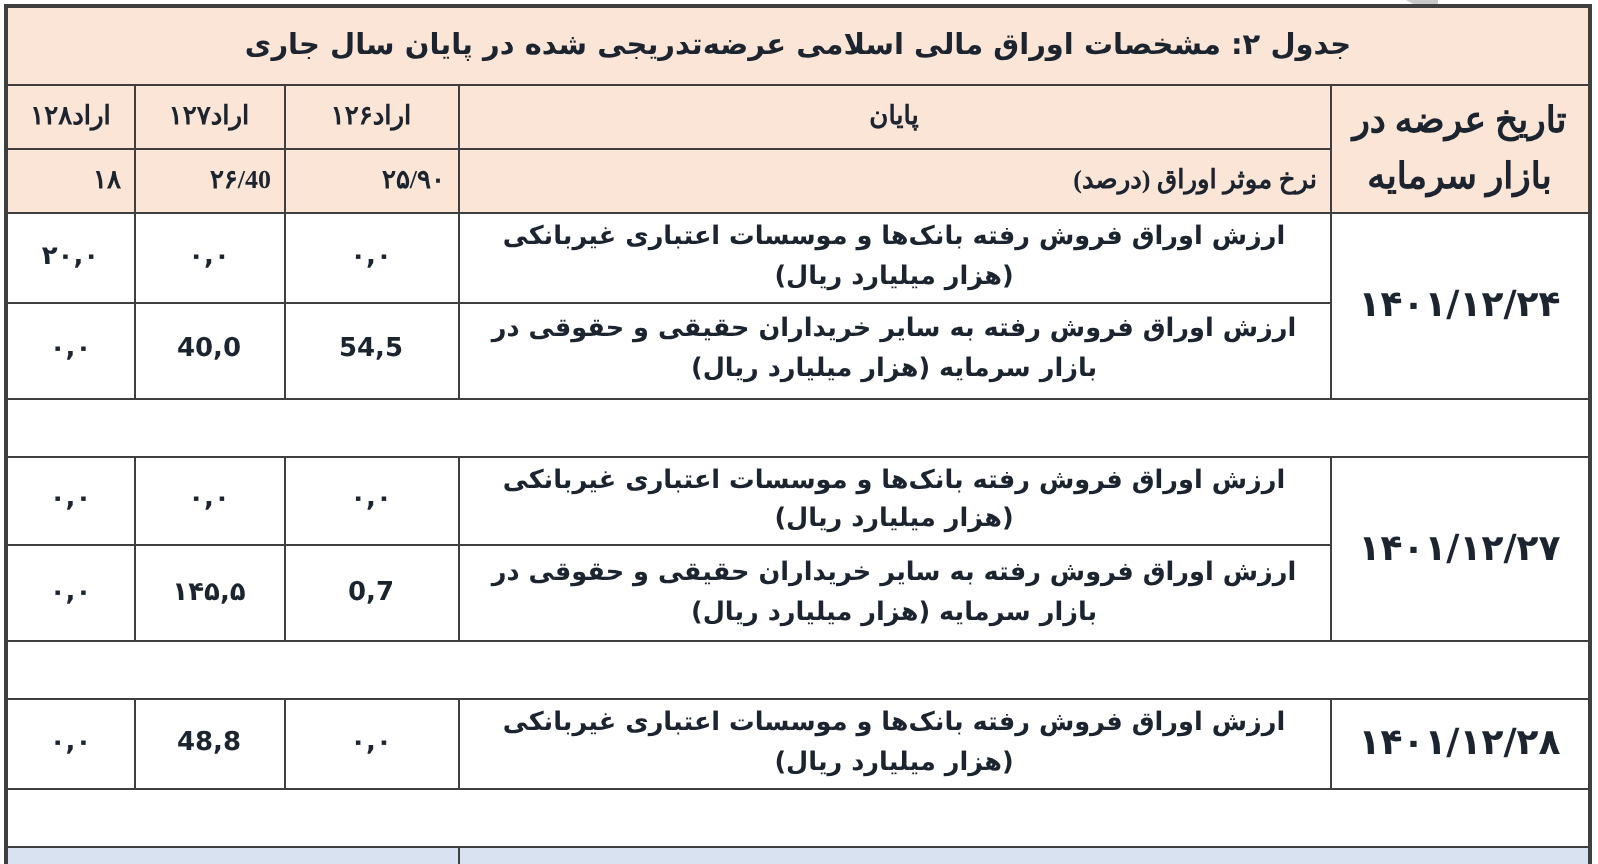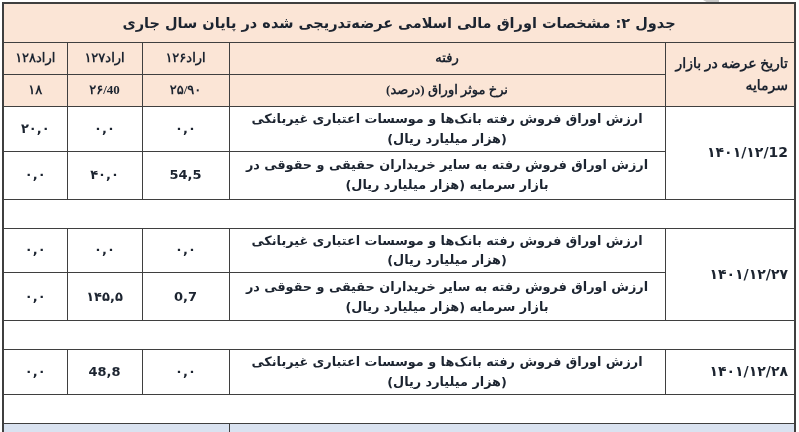--- a/index.html
+++ b/index.html
@@ -50,39 +50,38 @@
   .title-cell {
     background: #fbe5d6;
     font-size: 14.5px;
     height: 34px;
   }
   .hdr {
     background: #fbe5d6;
     font-family: Liberation Serif, serif;
   }
   tr.hrow1 td { height: 27px; }
-  tr.hrow2 td { height: 27px; }
+  tr.hrow2 td { height: 27px; text-align: right; }
   tr.drow td { height: 27px; }
   tr.drow2 td { height: 43px; }
   tr.spacer-row td {
     height: 24px;
     border-left: 2px solid #3f3f3f;
     border-right: 2px solid #3f3f3f;
     background: #ffffff;
   }
   tr.footer-row td {
     background: #d9e2f0;
     height: 57px;
     font-size: 13px;
     line-height: 1.9;
     padding: 3px 10px;
   }
   .date-cell {
-    font-size: 14px;
-    text-align: right;
+    font-size: 18px;
   }
   .num {
     font-size: 13px;
   }
   .label-cell {
     font-size: 12.8px;
     padding: 2px 12px;
   }
 </style>
 </head>
@@ -100,44 +99,44 @@
       <col style="width:64px">
     </colgroup>
 
     <tbody>
         <tr>
       <td colspan="5" class="title-cell">جدول ۲: مشخصات اوراق مالی اسلامی عرضه‌تدریجی شده در پایان سال جاری</td>
     </tr>
 
     <tr class="hrow1">
       <td rowspan="2" class="hdr date-cell">تاریخ عرضه در بازار سرمایه</td>
-      <td class="hdr">رفته</td>
+      <td class="hdr">پایان</td>
       <td class="hdr">اراد۱۲۶</td>
       <td class="hdr">اراد۱۲۷</td>
       <td class="hdr">اراد۱۲۸</td>
     </tr>
 
     <tr class="hrow2">
       <td class="hdr">نرخ موثر اوراق (درصد)</td>
       <td class="hdr num">۲۵/۹۰</td>
       <td class="hdr num">۲۶/40</td>
       <td class="hdr num">۱۸</td>
     </tr>
 
     <tr class="drow">
-      <td rowspan="2" class="date-cell">۱۴۰۱/۱۲/12</td>
+      <td rowspan="2" class="date-cell">۱۴۰۱/۱۲/۲۴</td>
       <td class="label-cell">ارزش اوراق فروش رفته بانک‌ها و موسسات اعتباری غیربانکی (هزار میلیارد ریال)</td>
       <td class="num">۰,۰</td>
       <td class="num">۰,۰</td>
       <td class="num">۲۰,۰</td>
     </tr>
     <tr class="drow2">
       <td class="label-cell">ارزش اوراق فروش رفته به سایر خریداران حقیقی و حقوقی در بازار سرمایه (هزار میلیارد ریال)</td>
       <td class="num">54,5</td>
-      <td class="num">۴۰,۰</td>
+      <td class="num">40,0</td>
       <td class="num">۰,۰</td>
     </tr>
 
     <tr class="spacer-row">
       <td colspan="5"></td>
     </tr>
 
     <tr class="drow">
       <td rowspan="2" class="date-cell">۱۴۰۱/۱۲/۲۷</td>
       <td class="label-cell">ارزش اوراق فروش رفته بانک‌ها و موسسات اعتباری غیربانکی (هزار میلیارد ریال)</td>

